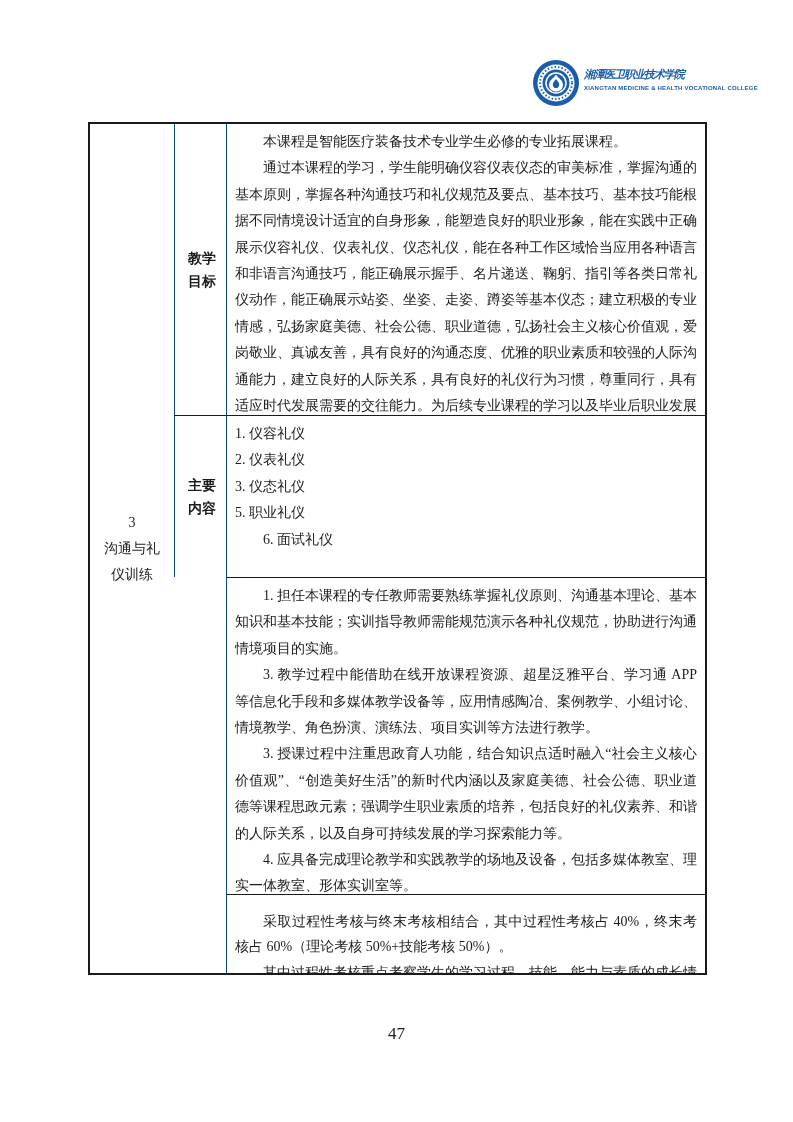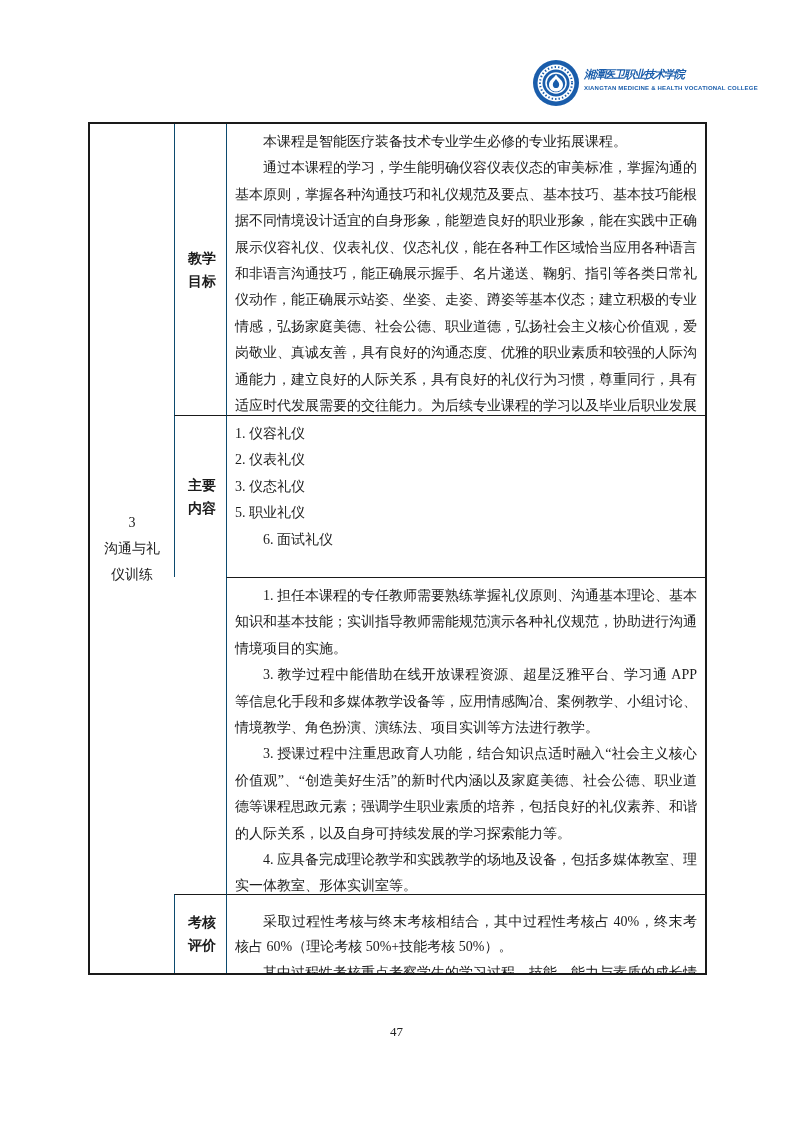--- a/index.html
+++ b/index.html
@@ -71,21 +71,21 @@
     text-align:justify;
   }
   .para{margin:0;text-indent:2em;}
   .list-line{text-indent:0;}
   .list-line.indent{text-indent:2em;}
   .assess{line-height:25.4px;padding-top:14px;}
 
   
   .page-number{
     position:absolute;left:0;top:1024px;width:100%;
-    text-align:center;font-size:13px;color:#222;
+    text-align:center;font-size:17px;color:#222;
   }
 </style>
 </head>
 <body>
 
 <div class="page">
 
   <div class="logo">
     <svg class="emblem" viewBox="0 0 46 46">
       <circle cx="23" cy="23" r="23" fill="#1a5dab"></circle>
@@ -124,21 +124,20 @@
       <div class="list-line indent">6. 面试礼仪</div>
     </div>
 
     <div class="cell content-cell b-left b-top" style="grid-row:3">
       <p class="para">1. 担任本课程的专任教师需要熟练掌握礼仪原则、沟通基本理论、基本知识和基本技能；实训指导教师需能规范演示各种礼仪规范，协助进行沟通情境项目的实施。</p>
       <p class="para">3. 教学过程中能借助在线开放课程资源、超星泛雅平台、学习通 APP 等信息化手段和多媒体教学设备等，应用情感陶冶、案例教学、小组讨论、情境教学、角色扮演、演练法、项目实训等方法进行教学。</p>
       <p class="para">3. 授课过程中注重思政育人功能，结合知识点适时融入“社会主义核心价值观”、“创造美好生活”的新时代内涵以及家庭美德、社会公德、职业道德等课程思政元素；强调学生职业素质的培养，包括良好的礼仪素养、和谐的人际关系，以及自身可持续发展的学习探索能力等。</p>
       <p class="para">4. 应具备完成理论教学和实践教学的场地及设备，包括多媒体教室、理实一体教室、形体实训室等。</p>
     </div>
 
-    <div class="cell label-cell b-left b-top" style="grid-row:4">考核评价</div>
     <div class="cell content-cell assess b-left b-top" style="grid-row:4">
       <p class="para">采取过程性考核与终末考核相结合，其中过程性考核占 40%，终末考核占 60%（理论考核 50%+技能考核 50%）。</p>
       <p class="para">其中过程性考核重点考察学生的学习过程、技能、能力与素质的成长情况，</p>
     </div>
 
   </div>
 
   <div class="page-number">47</div>
 
 </div>

